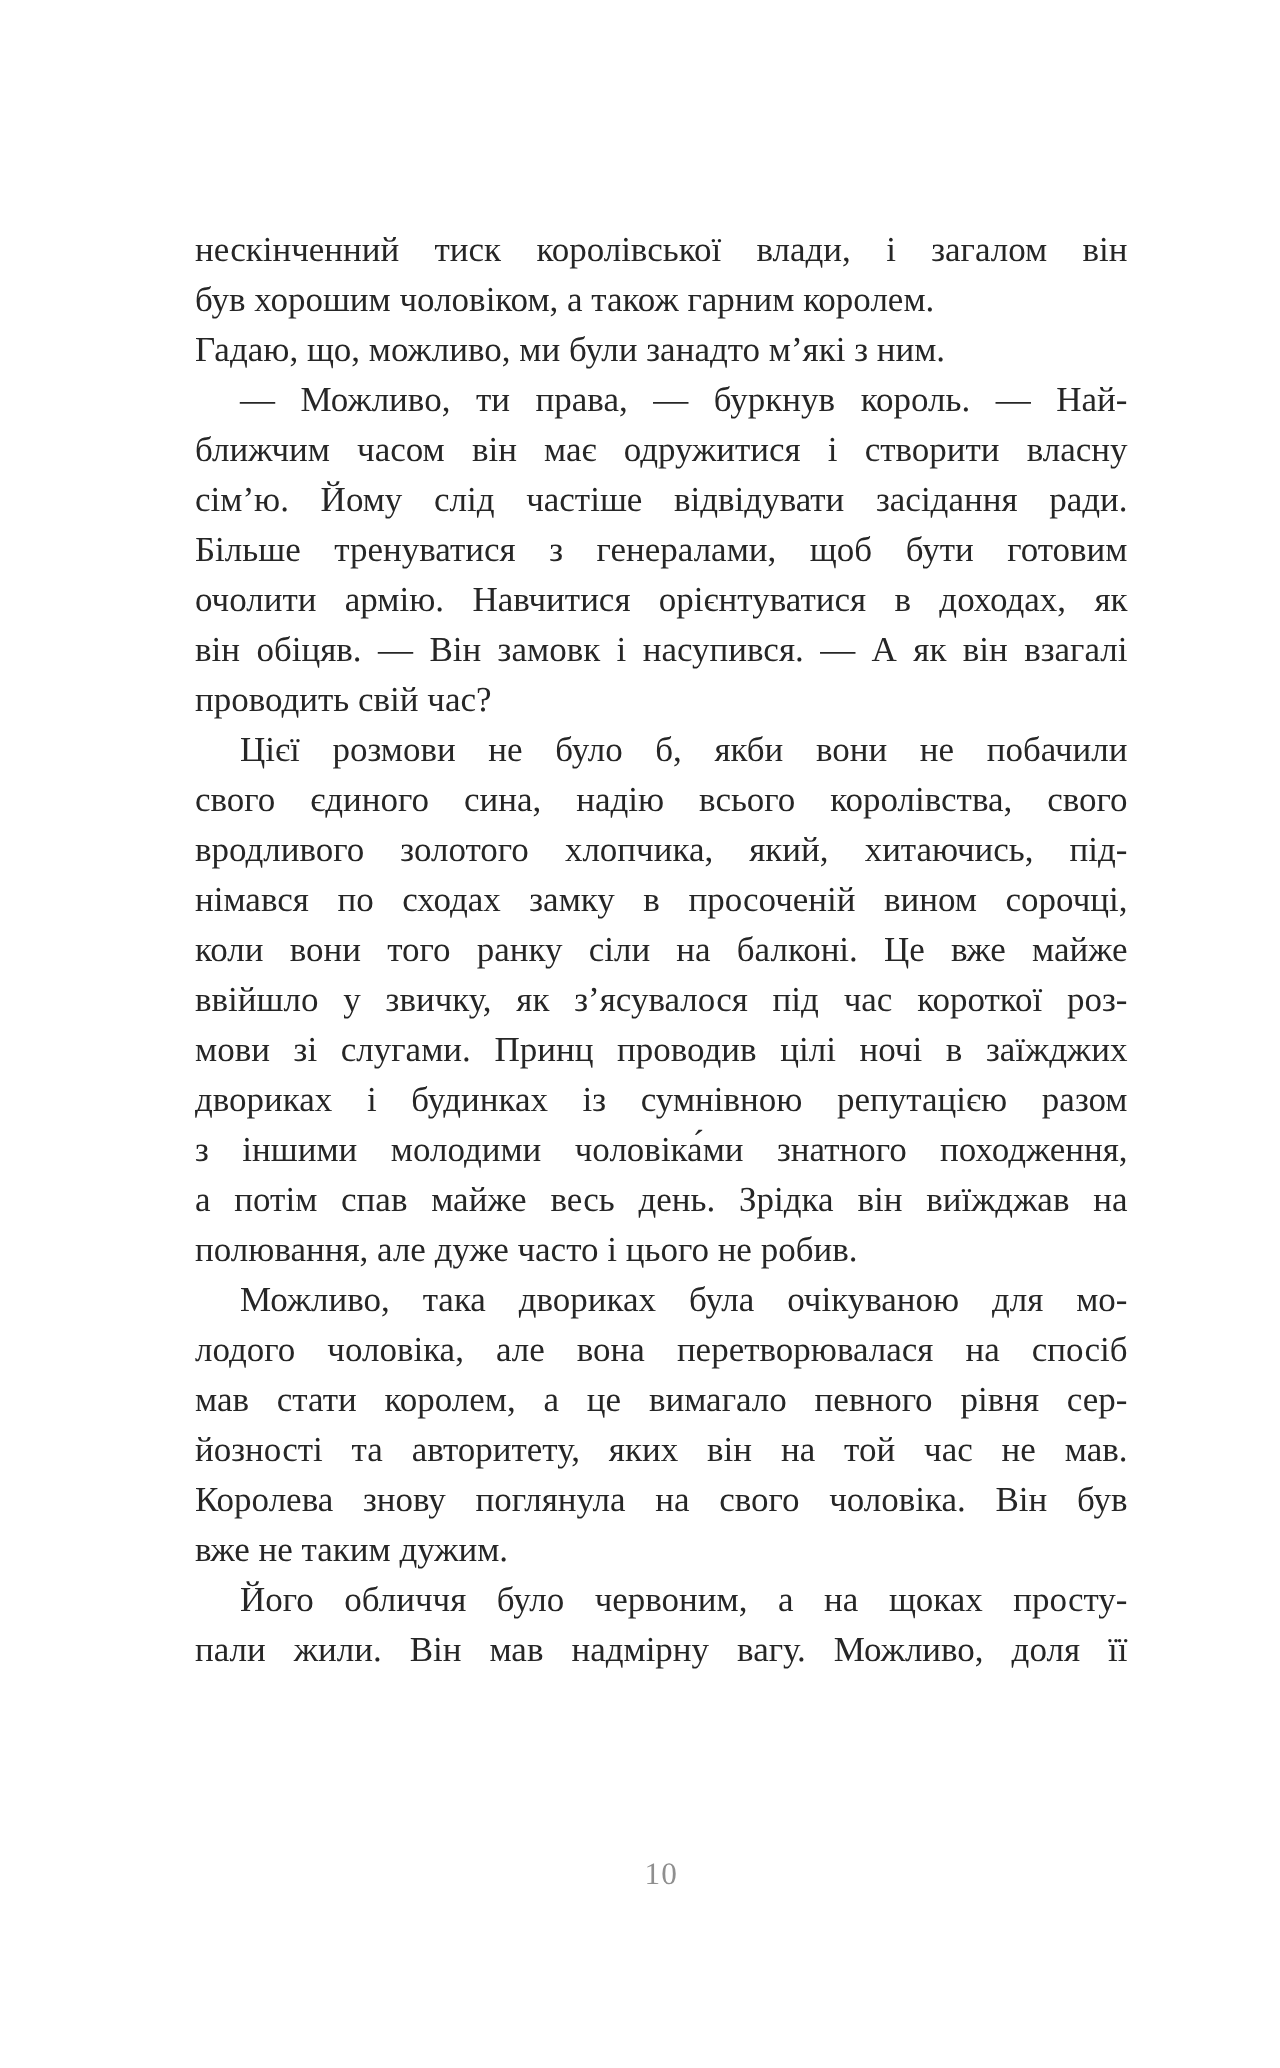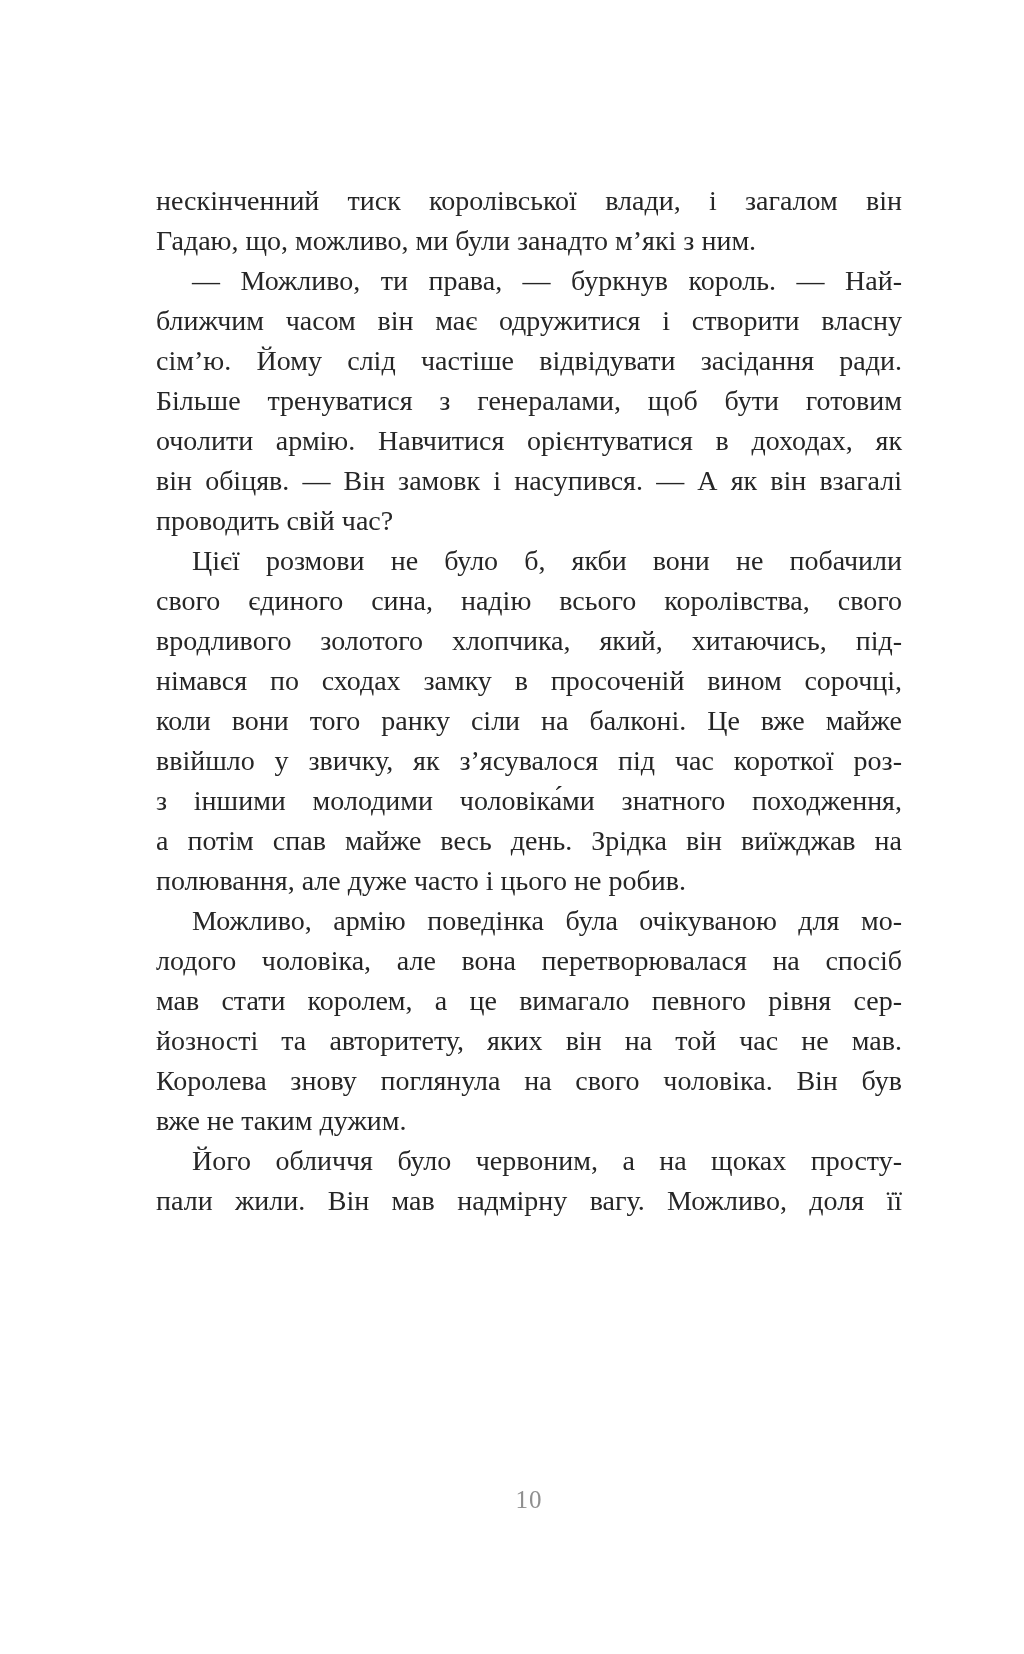--- a/index.html
+++ b/index.html
@@ -50,38 +50,41 @@
     color: #8f8f8f;
     letter-spacing: 1px;
   }
 </style>
 </head>
 <body>
 
 <div class="page">
   <main class="text-block" id="text-block">
       <div class="line">нескінченний тиск королівської влади, і загалом він</div>
+      <div class="line no-justify">був хорошим чоловіком, а також гарним королем.</div>
       <div class="line no-justify">Гадаю, що, можливо, ми були занадто м’які з ним.</div>
       <div class="line indent">— Можливо, ти права, — буркнув король. — Най-</div>
       <div class="line">ближчим часом він має одружитися і створити власну</div>
       <div class="line">сім’ю. Йому слід частіше відвідувати засідання ради.</div>
       <div class="line">Більше тренуватися з генералами, щоб бути готовим</div>
       <div class="line">очолити армію. Навчитися орієнтуватися в доходах, як</div>
       <div class="line">він обіцяв. — Він замовк і насупився. — А як він взагалі</div>
       <div class="line no-justify">проводить свій час?</div>
       <div class="line indent">Цієї розмови не було б, якби вони не побачили</div>
       <div class="line">свого єдиного сина, надію всього королівства, свого</div>
       <div class="line">вродливого золотого хлопчика, який, хитаючись, під-</div>
       <div class="line">німався по сходах замку в просоченій вином сорочці,</div>
       <div class="line">коли вони того ранку сіли на балконі. Це вже майже</div>
       <div class="line">ввійшло у звичку, як з’ясувалося під час короткої роз-</div>
+      <div class="line">мови зі слугами. Принц проводив цілі ночі в заїжджих</div>
+      <div class="line">двориках і будинках із сумнівною репутацією разом</div>
       <div class="line">з іншими молодими чоловіка́ми знатного походження,</div>
       <div class="line">а потім спав майже весь день. Зрідка він виїжджав на</div>
       <div class="line no-justify">полювання, але дуже часто і цього не робив.</div>
-      <div class="line indent">Можливо, армію поведінка була очікуваною для мо-</div>
+      <div class="line indent">Можливо, така двориках була очікуваною для мо-</div>
       <div class="line">лодого чоловіка, але вона перетворювалася на спосіб</div>
       <div class="line">мав стати королем, а це вимагало певного рівня сер-</div>
       <div class="line">йозності та авторитету, яких він на той час не мав.</div>
       <div class="line">Королева знову поглянула на свого чоловіка. Він був</div>
       <div class="line no-justify">вже не таким дужим.</div>
       <div class="line indent">Його обличчя було червоним, а на щоках просту-</div>
       <div class="line">пали жили. Він мав надмірну вагу. Можливо, доля її</div>
     </main>
   <div class="page-number">10</div>
 </div>

